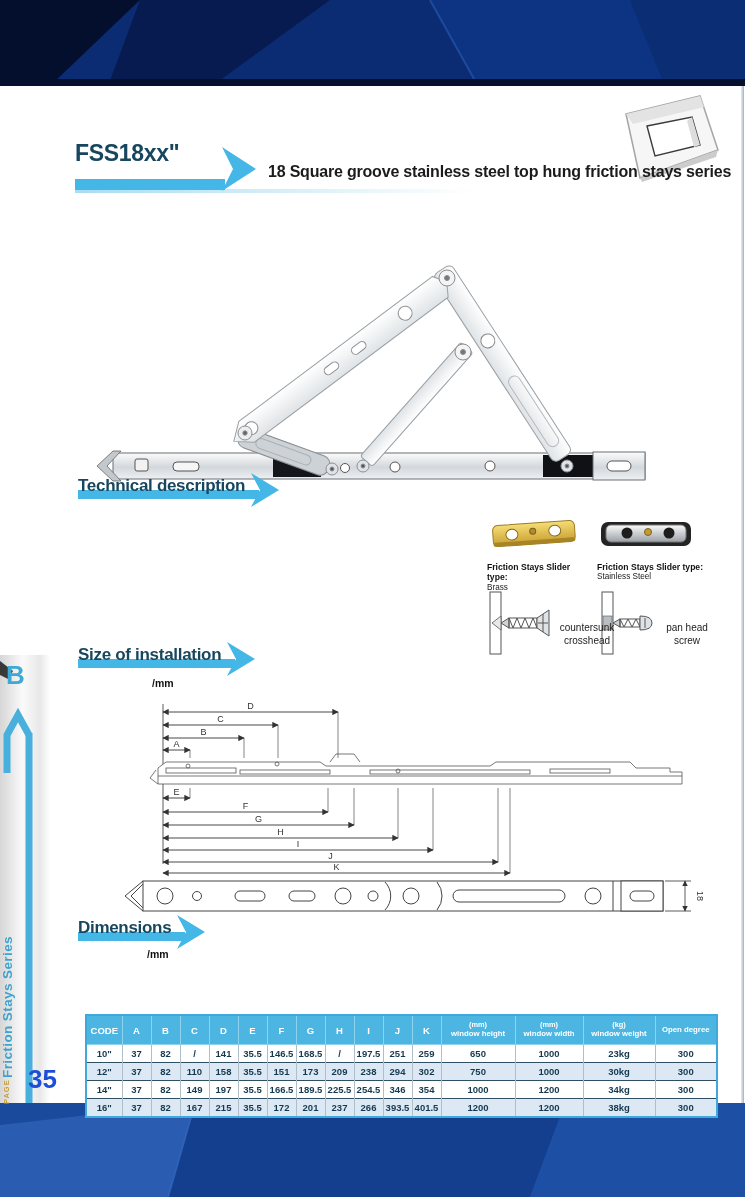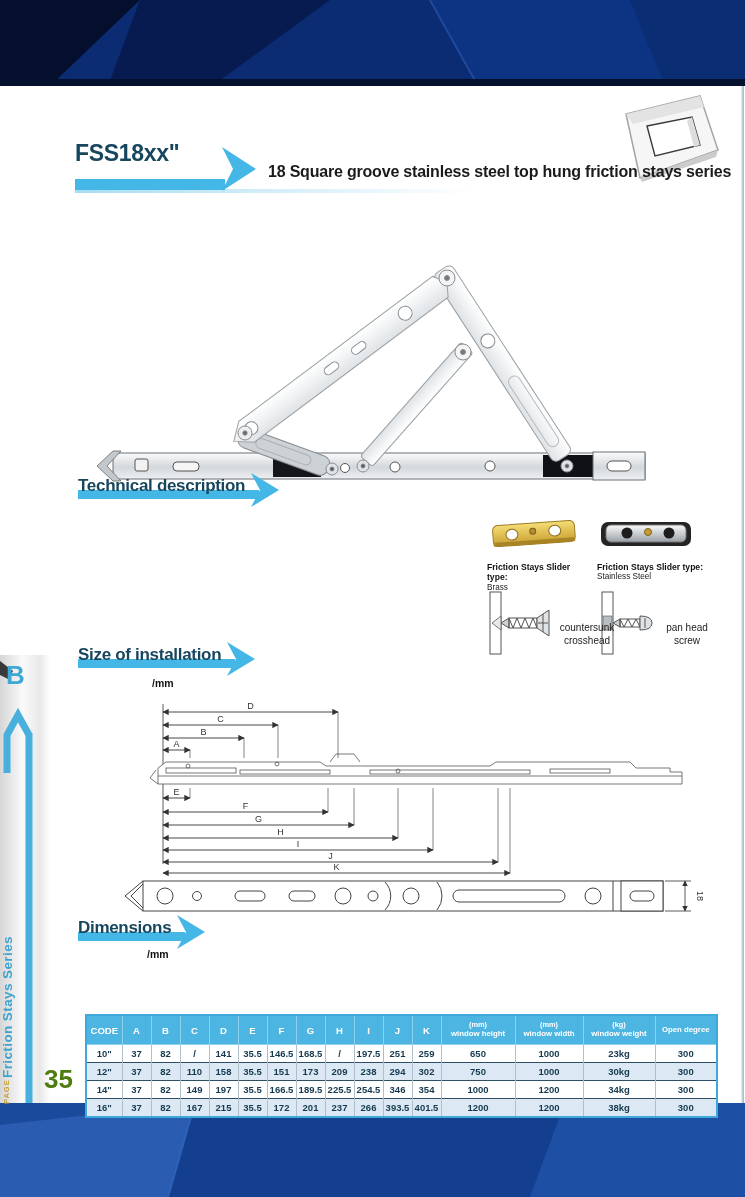--- a/index.html
+++ b/index.html
@@ -48,21 +48,21 @@
                border-top:1.6px solid #2d4e63;text-align:center;font-size:9.5px;font-weight:bold;
                color:var(--table_text,#15394f);height:17px;padding:0;}
   table.dim tr.alt td{background:var(--table_row_alt,#dce9f4);}
 
   
   .side-b{left:6px;top:660px;font-size:26px;font-weight:bold;color:#3fa9d6;z-index:4;}
   .series-vert{left:0px;top:926px;height:152px;writing-mode:vertical-rl;transform:rotate(180deg);
                font-size:13.5px;font-weight:bold;color:var(--sidebar_text,#3fa3cf);letter-spacing:.4px;z-index:4;}
   .page-vert{left:2px;top:1068px;height:36px;writing-mode:vertical-rl;transform:rotate(180deg);
              font-size:7.5px;font-weight:bold;color:var(--gold,#c79f3a);letter-spacing:1px;z-index:4;}
-  .page-num{left:28px;top:1064px;font-size:26px;font-weight:bold;color:#4d7c0f;z-index:4;margin-left:16px;}
+  .page-num{left:28px;top:1064px;font-size:26px;font-weight:bold;color:#1d4ed8;z-index:4;}
 
   .right-edge{left:741px;top:86px;width:3px;height:1017px;
               background:linear-gradient(to right,#e9eef3,#9fb3c8);z-index:1;}
 </style>
 </head>
 <body>
 
 <div class="page">
 
   <svg class="abs band" style="left:0;top:0;" width="745" height="86">

